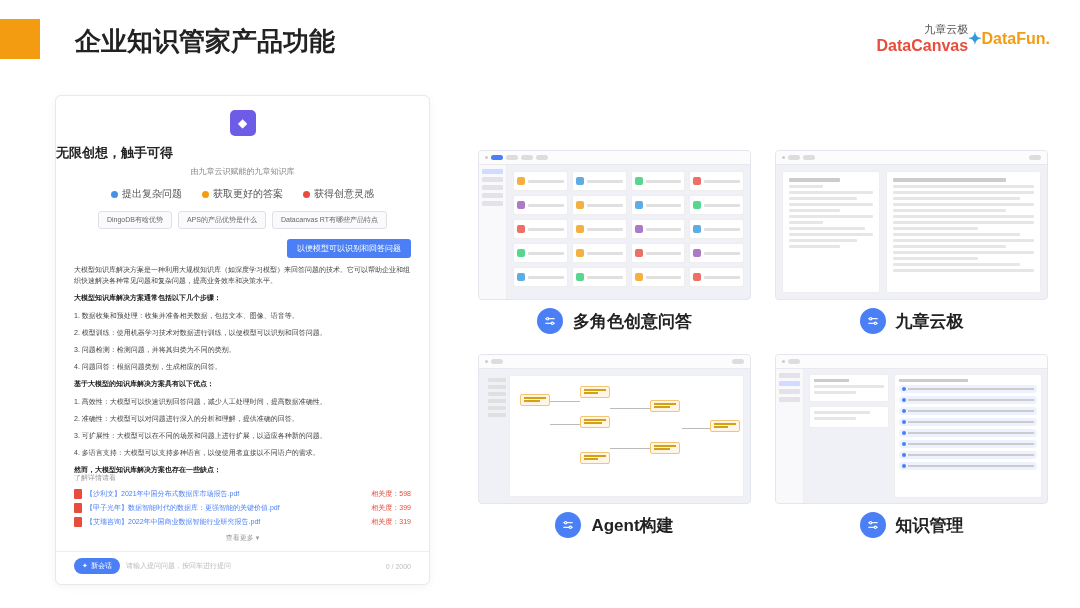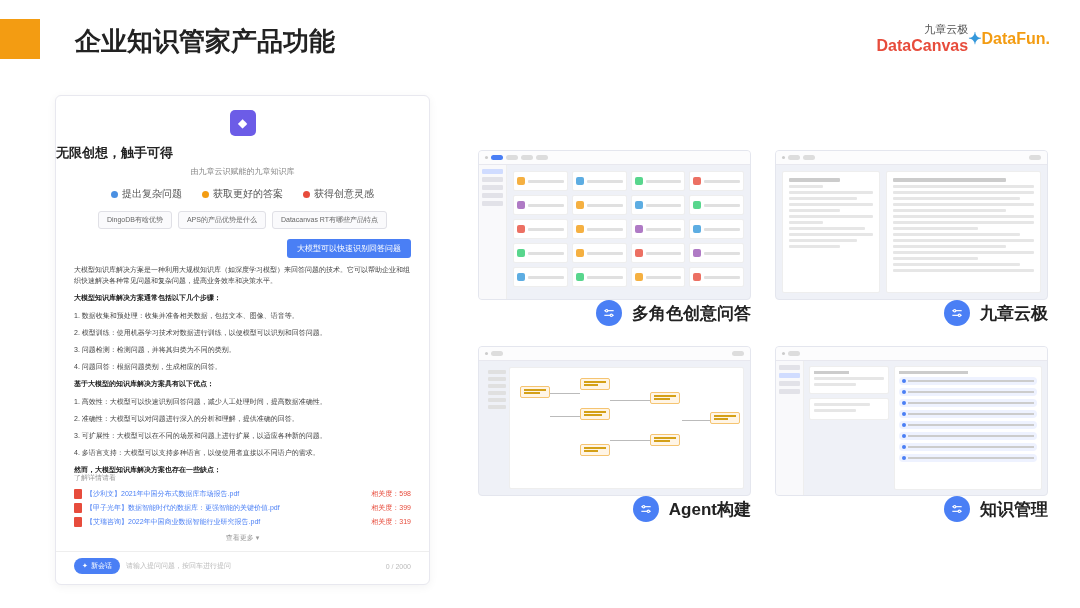--- a/index.html
+++ b/index.html
@@ -38,21 +38,21 @@
 .lc-more { text-align: center; font-size: 7px; color: #999; padding: 4px 0 8px; }
 .lc-input-row { border-top: 1px solid #eee; padding: 6px 18px 10px; display: flex; align-items: center; gap: 6px; font-size: 7px; }
 .lc-btn { background: #4a7ff5; color: #fff; padding: 3px 8px; border-radius: 10px; display: flex; gap: 3px; align-items: center; }
 .lc-ph { color: #bbb; flex: 1; }
 .lc-count { color: #bbb; }
 
 
 .right-grid { position: absolute; top: 150px; left: 478px; width: 570px; display: grid; grid-template-columns: 1fr 1fr; gap: 20px 24px; }
 .feature-block { }
 .fb-shot { height: 150px; background: #eff1f7; border-radius: 4px; border: 1px solid #e4e6ee; position: relative; overflow: hidden; }
-.fb-label { margin-top: 0; display: flex; align-items: center; justify-content: flex-end; gap: 10px; }
+.fb-label { margin-top: 8px; display: flex; align-items: center; justify-content: center; gap: 10px; }
 .fb-icon { width: 26px; height: 26px; border-radius: 50%; background: #4a7ff5; display: flex; align-items: center; justify-content: center; }
 .fb-icon svg { width: 14px; height: 14px; stroke: #fff; fill: none; stroke-width: 2; }
 .fb-text { font-size: 17px; font-weight: 600; color: #222; }
 
 
 .mock-topbar { height: 14px; background: #fcfcfd; border-bottom: 1px solid #e8e8ef; display: flex; align-items: center; gap: 3px; padding: 0 6px; }
 .mock-dot { width: 3px; height: 3px; border-radius: 50%; background: #ccc; }
 .mock-pill { width: 12px; height: 5px; background: #4a7ff5; border-radius: 3px; }
 .mock-pill.g { background: #ddd; }
 .mock-body { display: flex; height: calc(100% - 14px); }
@@ -114,21 +114,21 @@
     <div class="lc-feat">
         <span class="dot d-r"></span>
         <span>获得创意灵感</span>
       </div>
   </div>
   <div class="lc-chips">
     <div class="lc-chip">DingoDB有啥优势</div>
     <div class="lc-chip">APS的产品优势是什么</div>
     <div class="lc-chip">Datacanvas RT有哪些产品特点</div>
   </div>
-  <div class="lc-tag">大模型可以快速识别回答问题</div>
+  <div class="lc-tag">以便模型可以识别和回答问题</div>
   <div class="lc-body">
     <p>大模型知识库解决方案是一种利用大规模知识库（如深度学习模型）来回答问题的技术。它可以帮助企业和组织快速解决各种常见问题和复杂问题，提高业务效率和决策水平。</p>
     <p><strong>大模型知识库解决方案通常包括以下几个步骤：</strong></p>
     <p>1. 数据收集和预处理：收集并准备相关数据，包括文本、图像、语音等。</p>
       <p>2. 模型训练：使用机器学习技术对数据进行训练，以便模型可以识别和回答问题。</p>
       <p>3. 问题检测：检测问题，并将其归类为不同的类别。</p>
       <p>4. 问题回答：根据问题类别，生成相应的回答。</p>
     <p><strong>基于大模型的知识库解决方案具有以下优点：</strong></p>
     <p>1. 高效性：大模型可以快速识别回答问题，减少人工处理时间，提高数据准确性。</p>
       <p>2. 准确性：大模型可以对问题进行深入的分析和理解，提供准确的回答。</p>

